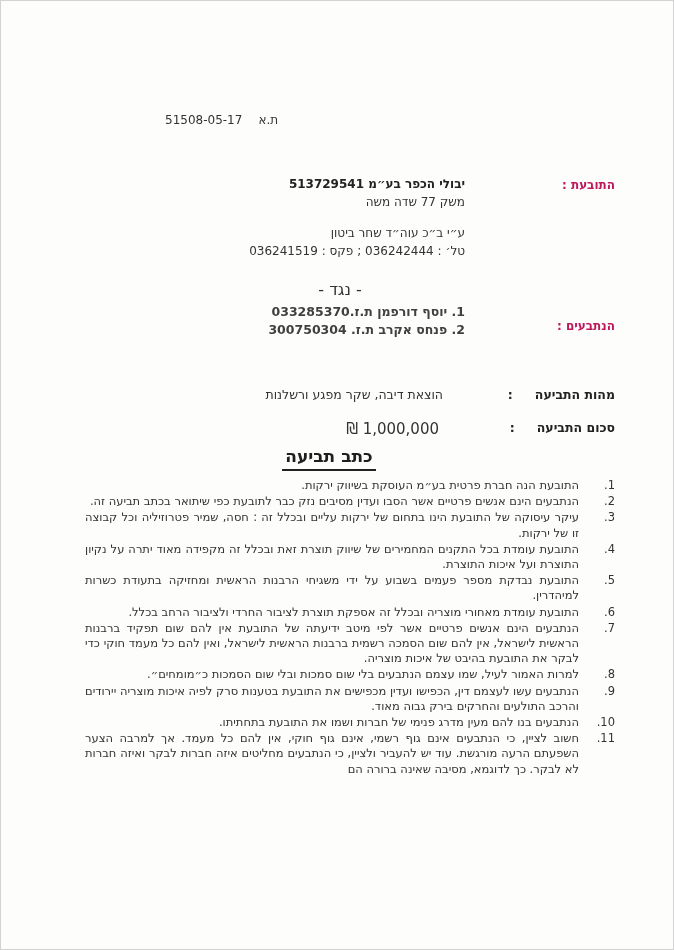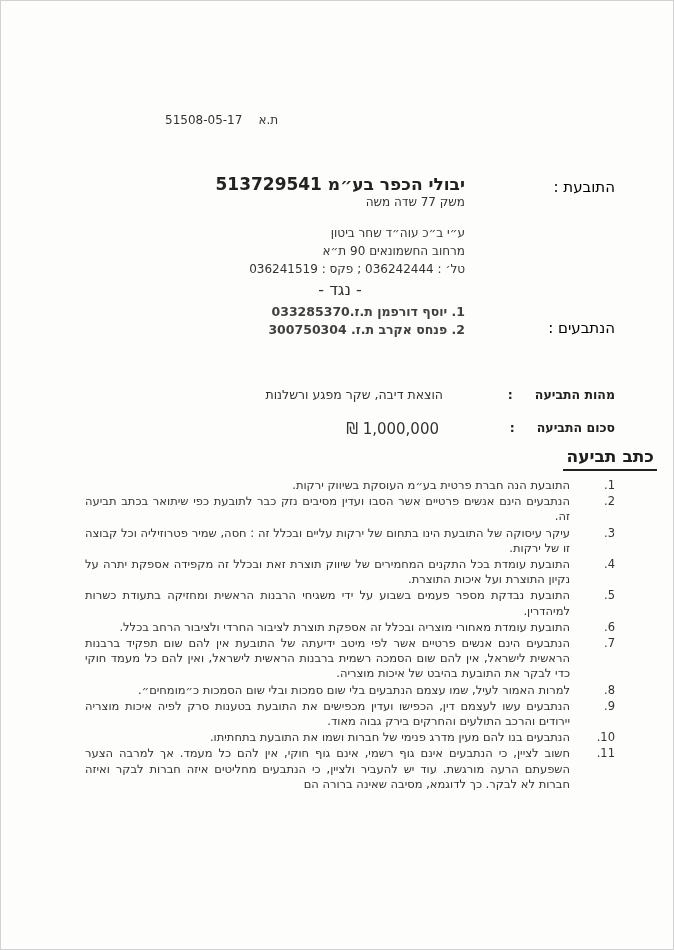--- a/index.html
+++ b/index.html
@@ -12,67 +12,66 @@
     font-family:"DejaVu Sans","Liberation Sans",sans-serif;
     color:#333;
     direction:rtl;
     overflow:hidden;
   }
   
   .court-block{position:absolute;top:109px;right:58px;text-align:right;font-size:12.5px;line-height:17px;}
   .court-city{text-decoration:underline;text-underline-offset:2px;}
   .case-block{position:absolute;top:112px;left:164px;direction:ltr;display:flex;gap:16px;font-size:12px;align-items:baseline;}
   
-  .party-label{position:absolute;right:58px;font-size:15px;font-weight:normal;color:#000000;}
+  .party-label{position:absolute;right:58px;font-size:12px;font-weight:bold;color:#be185d;}
   .plaintiff-label{top:177px;}
   .plaintiff-block{position:absolute;top:174px;right:208px;text-align:right;font-size:12px;line-height:18px;}
-  .plaintiff-name{font-size:17px;font-weight:bold;color:#222;}
+  .plaintiff-name{font-size:12px;font-weight:bold;color:#222;}
   .attorney-block{position:absolute;top:223px;right:208px;text-align:right;font-size:12px;line-height:18px;}
   .versus{position:absolute;top:279px;right:208px;width:250px;text-align:center;font-size:16px;}
   .defendants-label{top:318px;}
   .defendants-block{position:absolute;top:302px;right:208px;text-align:right;font-size:12.5px;font-weight:bold;color:#404040;line-height:17.5px;}
   
   .claim-label{position:absolute;right:58px;font-size:12.5px;font-weight:bold;color:#222;display:flex;}
   .claim-label .colon{margin-right:22px;}
   .nature-label{top:386px;}
   .nature-value{position:absolute;top:386px;right:230px;font-size:12.5px;}
   .amount-label{top:419px;}
   .amount-value{position:absolute;top:419px;right:234px;font-size:15px;}
   
-  .doc-title{position:absolute;top:445px;left:0;right:16px;text-align:right;}
+  .doc-title{position:absolute;top:445px;left:0;right:16px;text-align:center;}
   .doc-title span{
     display:inline-block;font-size:17px;font-weight:bold;color:#1e1e1e;
     border-bottom:2px solid #222;padding:0 3px 3px;
   }
   
   .claims-list{position:absolute;top:477px;right:58px;left:84px;font-size:11.5px;line-height:15.2px;}
   .claim-item{display:flex;margin-bottom:1px;}
   .claim-num{flex:0 0 24px;}
-  .claim-text{flex:1;text-align:justify;margin-right:21px;}
+  .claim-text{flex:1;text-align:justify;margin-right:12px;}
 </style>
 </head>
 <body>
 
 <div class="page">
 
 
   <div class="case-block">
     <span>51508-05-17</span>
     <span>ת.א</span>
   </div>
 
   <div class="party-label plaintiff-label">התובעת :</div>
   <div class="plaintiff-block">
     <div class="plaintiff-name">יבולי הכפר בע״מ 513729541</div>
     <div>משק 77 שדה משה</div>
   </div>
 
   <div class="attorney-block">
     <div>ע״י ב״כ עוה״ד שחר ביטון</div>
-    <div>מרחוב החשמונאים 90 ת״א</div>
     <div>טל׳ : 036242444 ; פקס : 036241519</div>
   </div>
 
   <div class="versus">- נגד -</div>
 
   <div class="party-label defendants-label">הנתבעים :</div>
   <div class="defendants-block">
     <div>1. יוסף דורפמן ת.ז.033285370</div>
     <div>2. פנחס אקרב ת.ז. 300750304</div>
   </div>
@@ -101,21 +100,21 @@
     <div class="claim-item">
       <span class="claim-num">2.</span>
       <span class="claim-text">הנתבעים הינם אנשים פרטיים אשר הסבו ועדין מסיבים נזק כבר לתובעת כפי שיתואר בכתב תביעה זה.</span>
     </div>
     <div class="claim-item">
       <span class="claim-num">3.</span>
       <span class="claim-text">עיקר עיסוקה של התובעת הינו בתחום של ירקות עליים ובכלל זה : חסה, שמיר פטרוזיליה וכל קבוצה זו של ירקות.</span>
     </div>
     <div class="claim-item">
       <span class="claim-num">4.</span>
-      <span class="claim-text">התובעת עומדת בכל התקנים המחמירים של שיווק תוצרת זאת ובכלל זה מקפידה אספקת יתרה על נקיון התוצרת ועל איכות התוצרת.</span>
+      <span class="claim-text">התובעת עומדת בכל התקנים המחמירים של שיווק תוצרת זאת ובכלל זה מקפידה מאוד יתרה על נקיון התוצרת ועל איכות התוצרת.</span>
     </div>
     <div class="claim-item">
       <span class="claim-num">5.</span>
       <span class="claim-text">התובעת נבדקת מספר פעמים בשבוע על ידי משגיחי הרבנות הראשית ומחזיקה בתעודת כשרות למיהדרין.</span>
     </div>
     <div class="claim-item">
       <span class="claim-num">6.</span>
       <span class="claim-text">התובעת עומדת מאחורי מוצריה ובכלל זה אספקת תוצרת לציבור החרדי ולציבור הרחב בכלל.</span>
     </div>
     <div class="claim-item">

